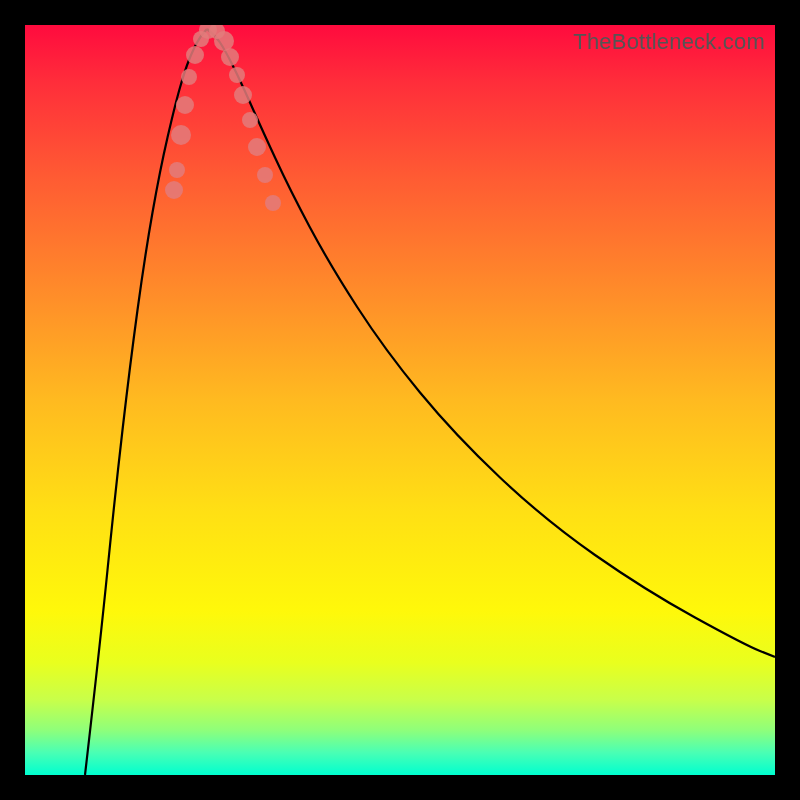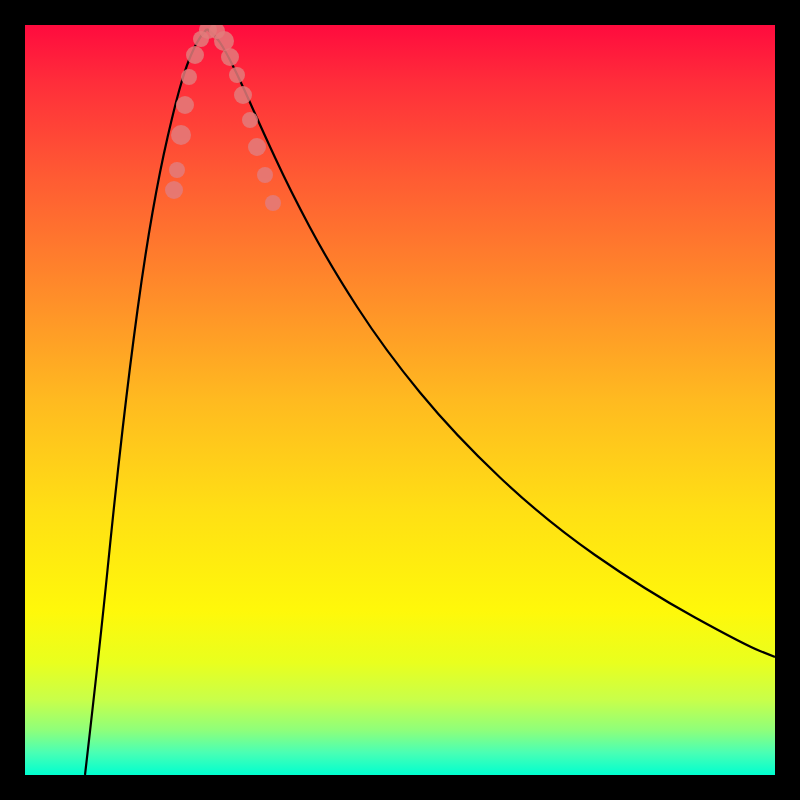--- a/index.html
+++ b/index.html
@@ -54,20 +54,21 @@
     top: 0;
     width: 750px;
     height: 750px;
   }
 </style>
 </head>
 <body>
 
 <div class="frame">
   <div class="plot-area">
+    <div class="watermark">TheBottleneck.com</div>
     <svg class="curves" viewBox="0 0 750 750" preserveAspectRatio="none">
       <g id="curve-group">
           <path d="M60 750 Q75 620 82.5 545 Q90 470 97.5 405 Q105 340 112.5 285 Q120 230 127.5 187.5 Q135 145 142.5 112.5 Q150 80 155 62.5 Q160 45 164 35 Q168 25 171.5 18.5 Q175 12 178.5 8 T182 4" fill="none" stroke="#000000" stroke-width="2.2"></path>
           <path d="M182 4 Q190 10 195 17.5 Q200 25 207.5 40 Q215 55 225 77.5 Q235 100 250 132.5 Q265 165 285 202.5 Q305 240 332.5 282.5 Q360 325 395 367.5 Q430 410 475 452.5 Q520 495 570 530 Q620 565 670 592.5 Q720 620 735 626 T750 632" fill="none" stroke="#000000" stroke-width="2.2"></path>
         </g>
       <g id="marker-group">
           <circle cx="149" cy="165" r="9" fill="#e37b7b" fill-opacity="0.85" stroke="#d26060" stroke-width="0"></circle>
           <circle cx="152" cy="145" r="8" fill="#e37b7b" fill-opacity="0.85" stroke="#d26060" stroke-width="0"></circle>
           <circle cx="156" cy="110" r="10" fill="#e37b7b" fill-opacity="0.85" stroke="#d26060" stroke-width="0"></circle>
           <circle cx="160" cy="80" r="9" fill="#e37b7b" fill-opacity="0.85" stroke="#d26060" stroke-width="0"></circle>

